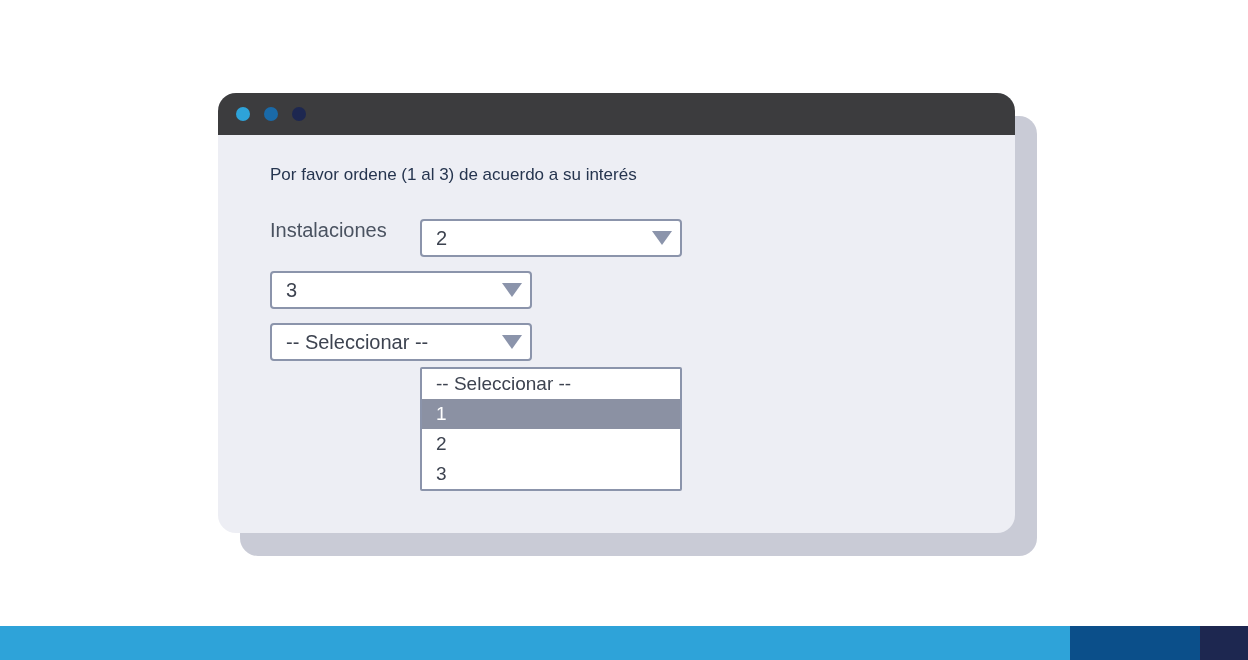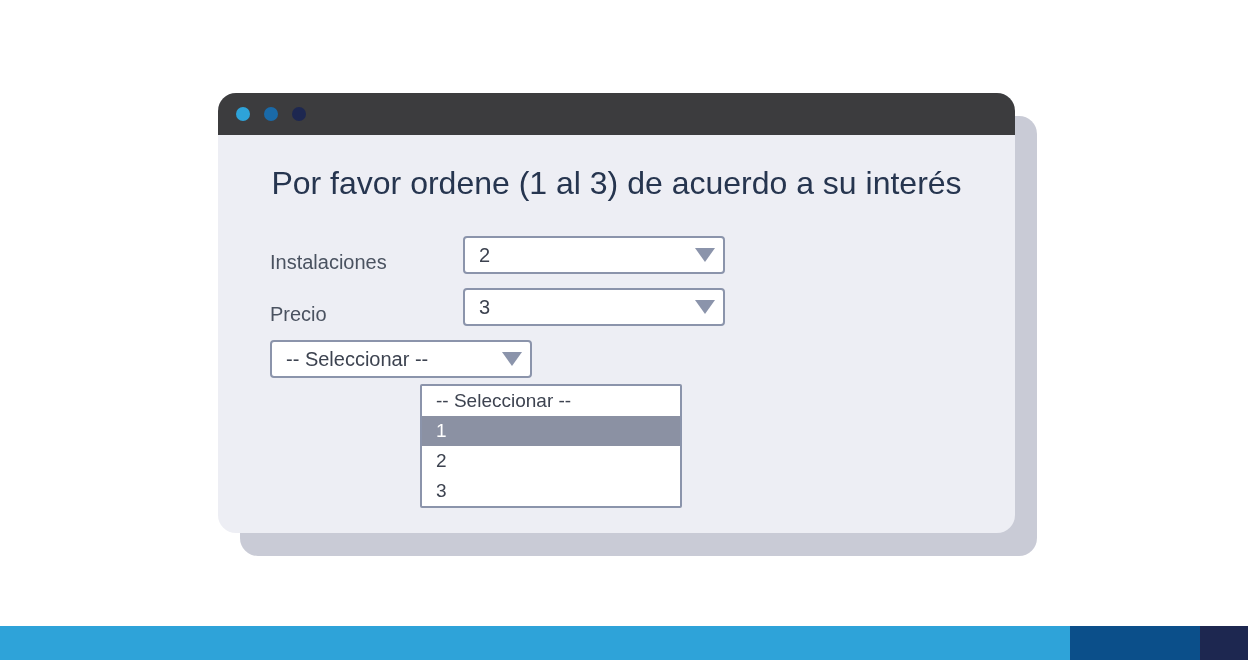--- a/index.html
+++ b/index.html
@@ -63,29 +63,28 @@
   }
   .dot { width: 14px; height: 14px; border-radius: 50%; }
   .dot.c1 { background: #2ea3d9; }
   .dot.c2 { background: #1a6aa8; }
   .dot.c3 { background: #1d2750; }
 
   .content {
     padding: 30px 52px 0 52px;
   }
   .heading {
-    font-size: 32px;
+    font-size: 17px;
     color: #26354f;
     margin-bottom: 34px;
     font-weight: 500;
-    text-align: center;
   }
 
   .rows { display: flex; flex-direction: column; gap: 14px; }
-  .row { display: flex; align-items: flex-end; position: relative; gap: 43px; }
+  .row { display: flex; align-items: flex-start; position: relative; }
   .row-label {
     width: 150px;
     font-size: 20px;
     color: #4a5260;
   }
 
   .select {
     position: relative;
     width: 262px;
     height: 38px;
@@ -164,21 +163,20 @@
             <span>2</span>
             <span class="caret">
               <svg width="20" height="14" viewBox="0 0 20 14">
                   <polygon points="0,0 20,0 10,14" fill="#8b94ab"></polygon>
                 </svg>
             </span>
           </div>
         </div>
 
         <div class="row">
-          <div class="row-label">Precio</div>
           <div class="select">
             <span>3</span>
             <span class="caret">
               <svg width="20" height="14" viewBox="0 0 20 14">
                   <polygon points="0,0 20,0 10,14" fill="#8b94ab"></polygon>
                 </svg>
             </span>
           </div>
         </div>
 

